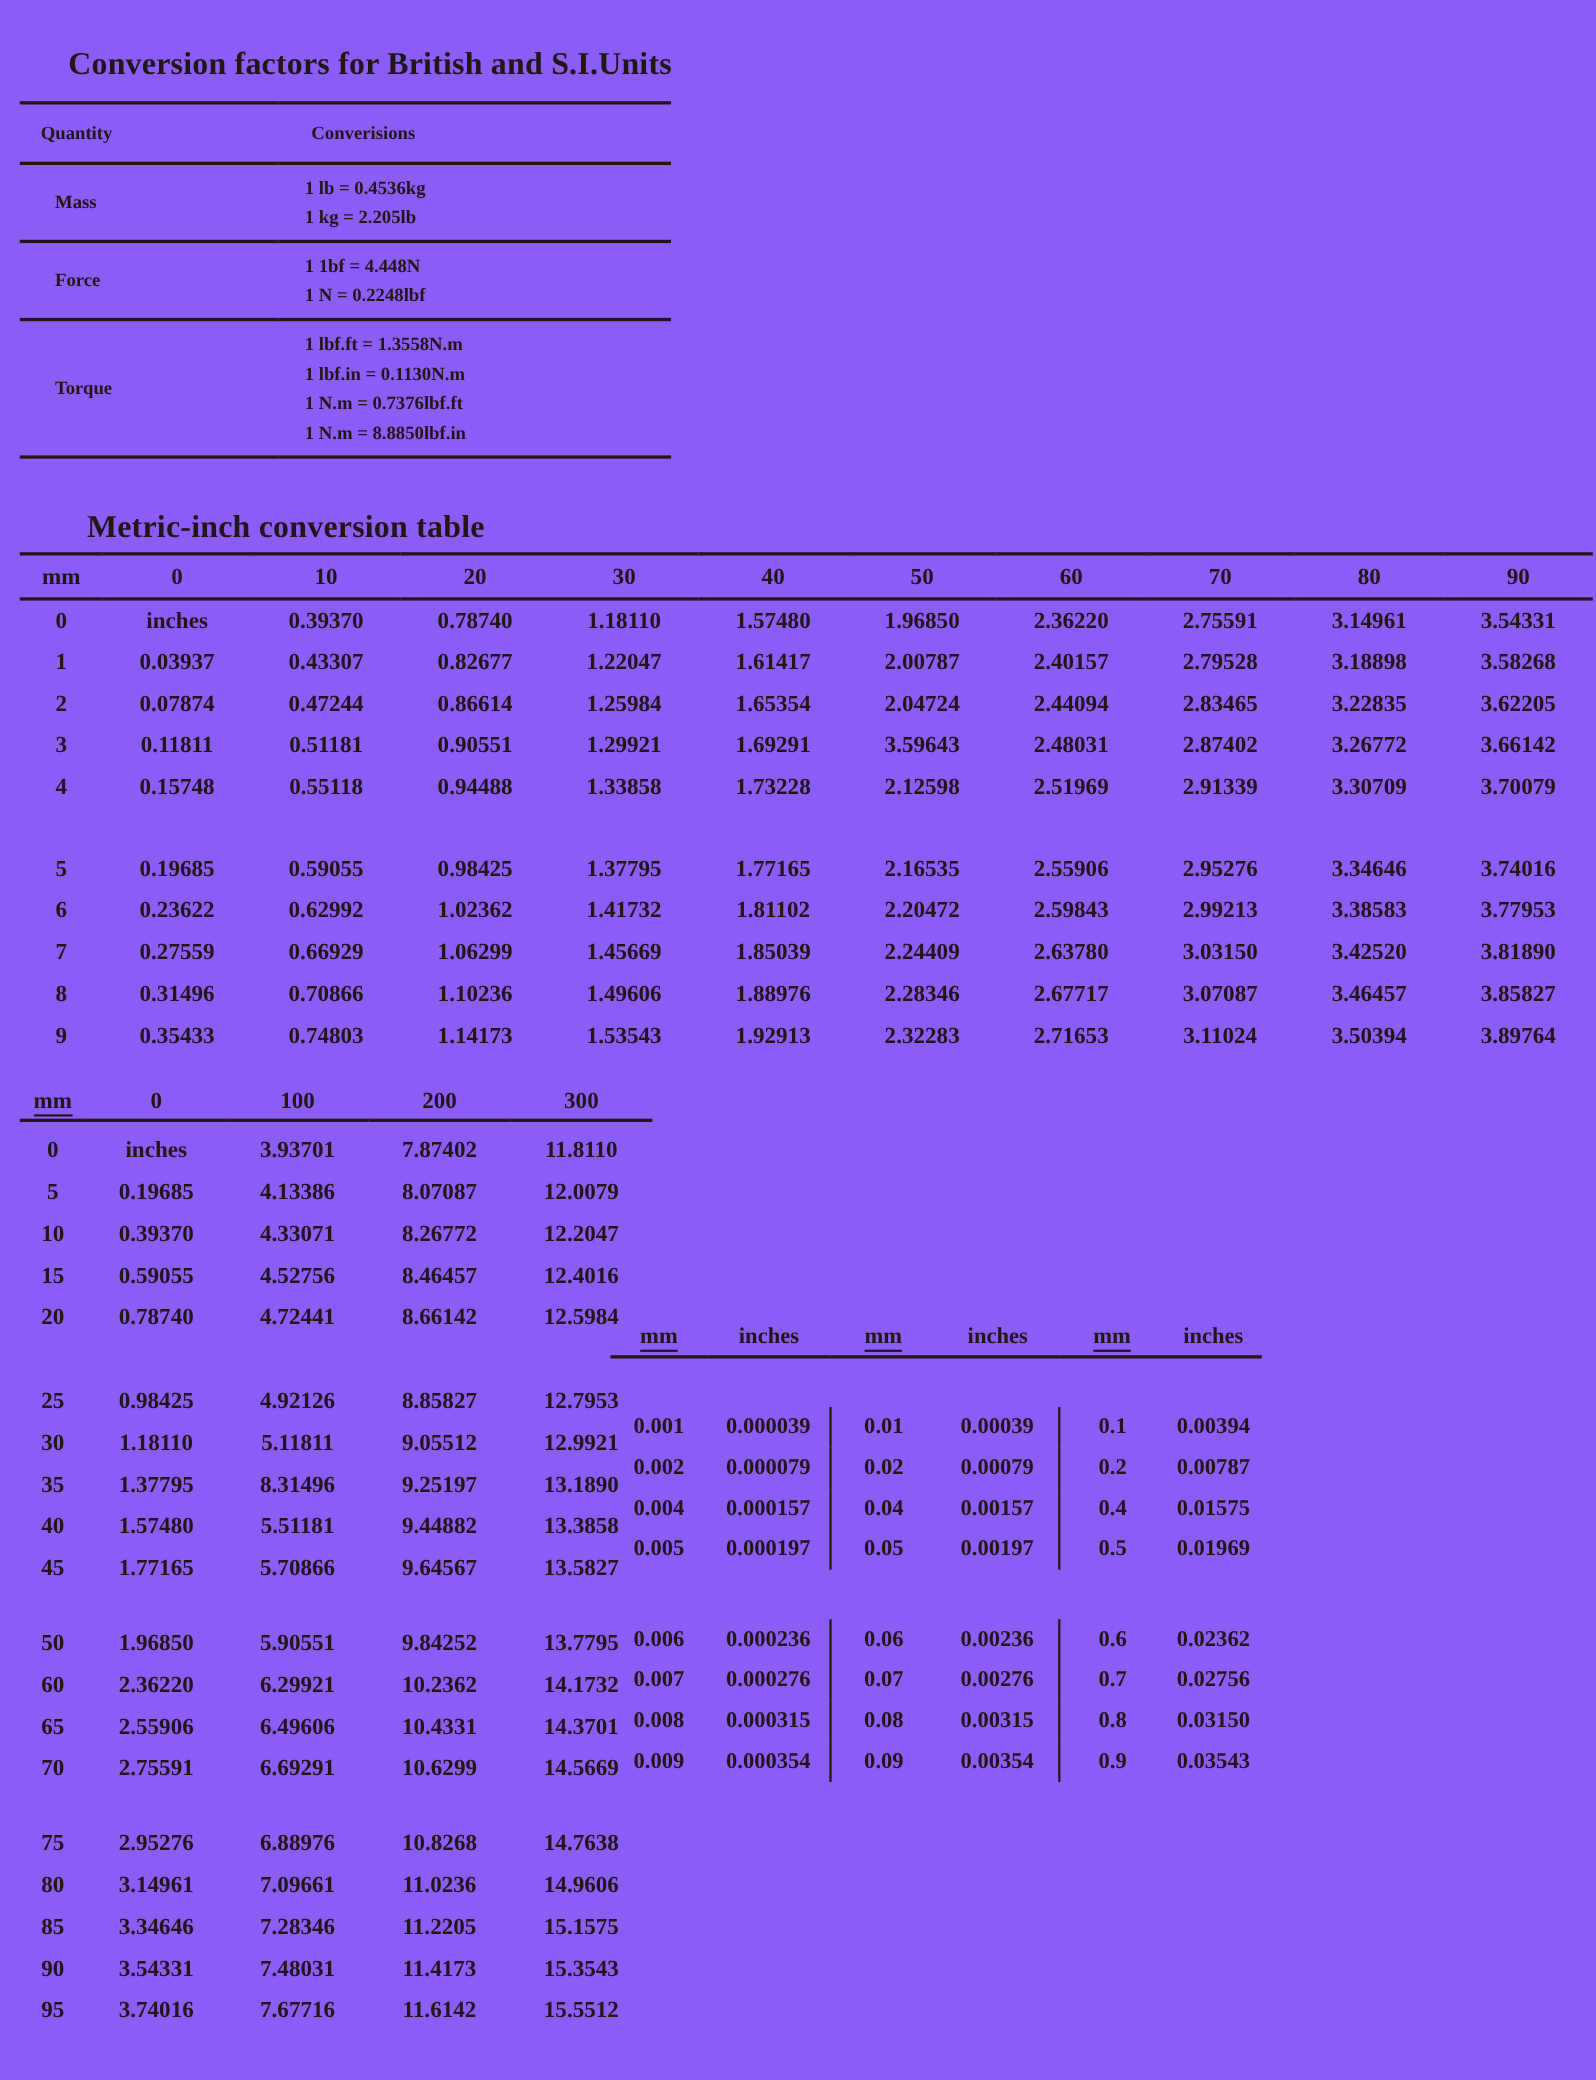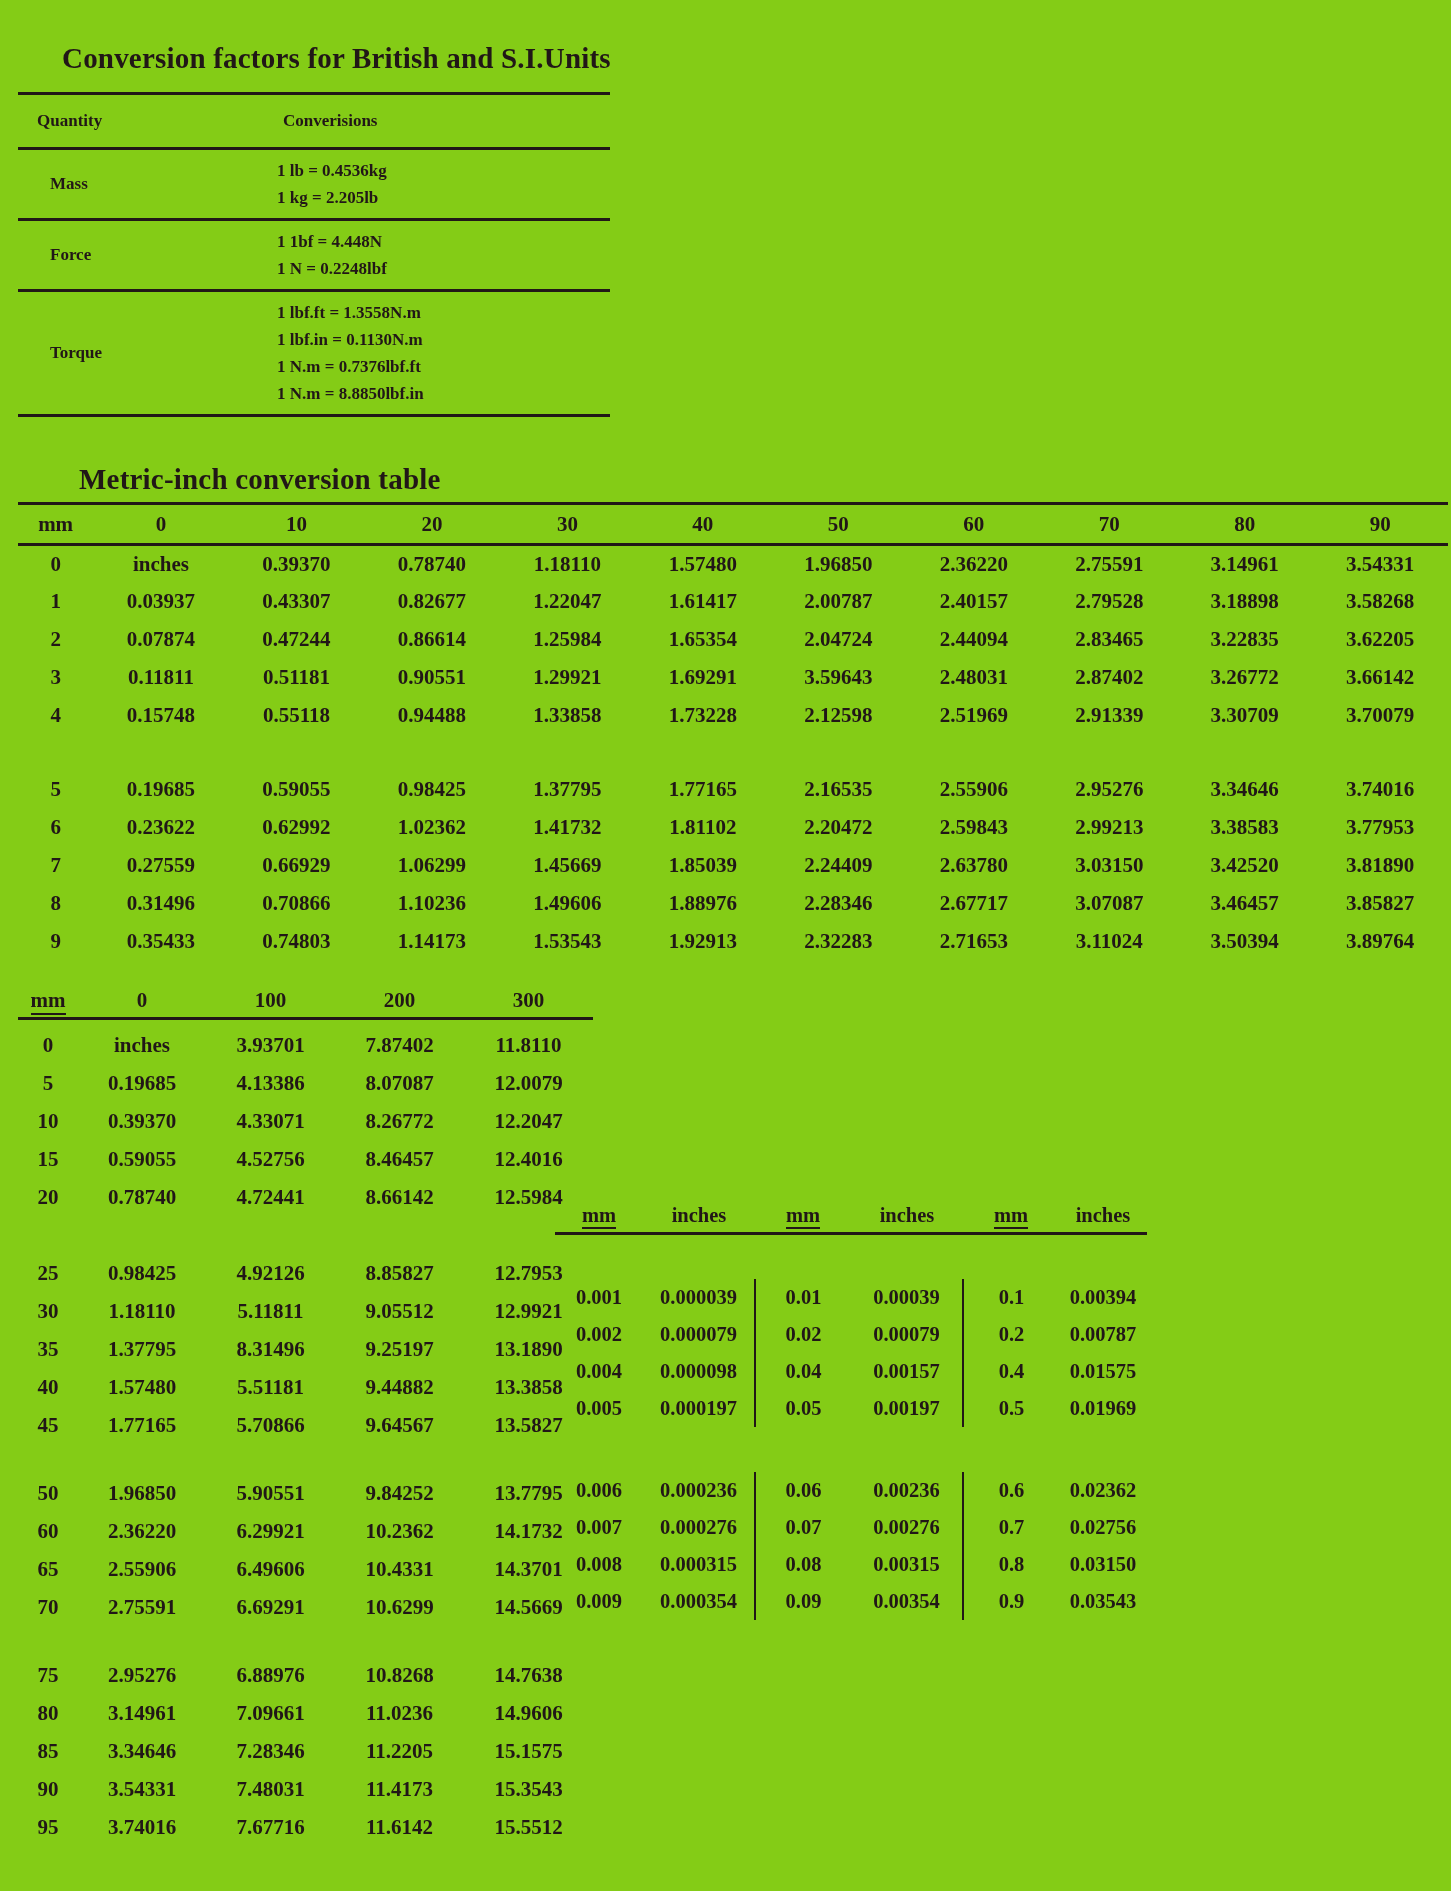--- a/index.html
+++ b/index.html
@@ -1,19 +1,19 @@
 <!DOCTYPE html>
 <html><head>
 <meta charset="utf-8">
 <style>
   * { margin:0; padding:0; box-sizing:border-box; }
   html,body { background:#ffffff; }
   .page {
     position:relative; width:1451px; height:1891px;
-    background:#84cc16; overflow:hidden;
+    background:#8b5cf6; overflow:hidden;
     font-family:"Liberation Serif", serif;
     color:#211717; font-weight:bold;
   }
   .doc-title { position:absolute; font-size:29px; letter-spacing:0.2px; }
   #title-conv { left:62px; top:42px; }
   #title-metric { left:79px; top:463px; }
 
   
   .conv-table {
     position:absolute; left:18px; top:92px; width:592px;
@@ -457,21 +457,21 @@
         <tr>
           <td>0.002</td>
           <td>0.000079</td>
           <td class="sep">0.02</td>
           <td>0.00079</td>
           <td class="sep">0.2</td>
           <td>0.00787</td>
         </tr>
         <tr>
           <td>0.004</td>
-          <td>0.000098</td>
+          <td>0.000157</td>
           <td class="sep">0.04</td>
           <td>0.00157</td>
           <td class="sep">0.4</td>
           <td>0.01575</td>
         </tr>
         <tr>
           <td>0.005</td>
           <td>0.000197</td>
           <td class="sep">0.05</td>
           <td>0.00197</td>

